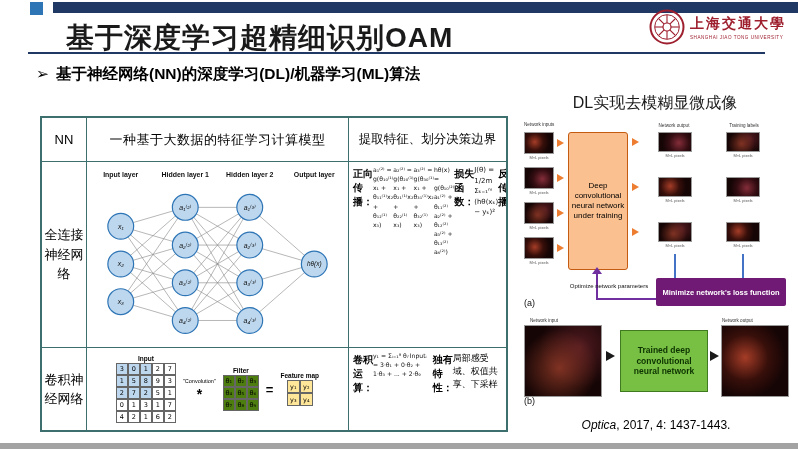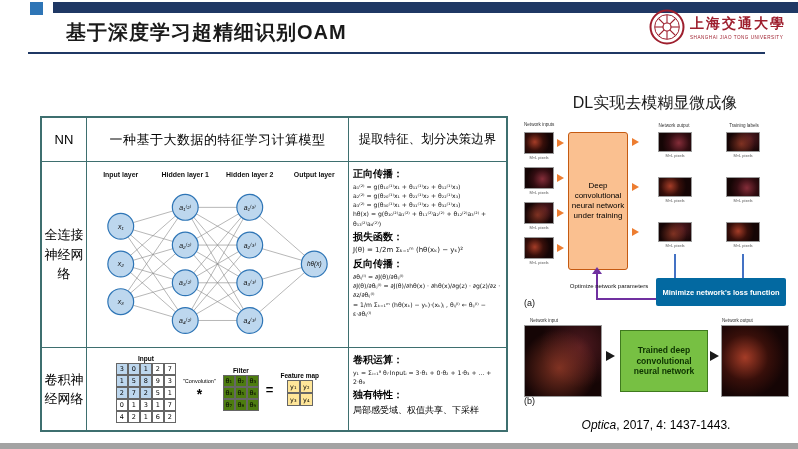--- a/index.html
+++ b/index.html
@@ -3,21 +3,21 @@
 <meta charset="utf-8">
 <style>
   * { margin:0; padding:0; box-sizing:border-box; }
   html,body { background:#8f8f8f; }
   body { font-family:"Liberation Sans","DejaVu Sans",sans-serif; }
   .slide { position:relative; width:798px; height:449px; background:#ffffff; overflow:hidden; margin:0 auto; }
 
   
   .top-square { position:absolute; left:30px; top:2px; width:13px; height:13px; background:#2e75b6; }
   .top-bar { position:absolute; left:53px; right:0; top:2px; height:11px; background:#1f3864; }
-  .page-title { position:absolute; left:66px; top:19px; font-size:20px; font-weight:bold; color:#1a1a1a; letter-spacing:1px; }
+  .page-title { position:absolute; left:66px; top:19px; font-size:28px; font-weight:bold; color:#1a1a1a; letter-spacing:1px; }
   .title-rule { position:absolute; left:28px; width:737px; top:52px; height:2px; background:#1f3864; }
   .logo { position:absolute; right:12px; top:9px; display:flex; align-items:center; gap:5px; }
   .emblem { width:36px; height:36px; }
   .logo-cn { font-size:14px; font-weight:bold; color:#9e1f2e; font-family:"DejaVu Serif","Liberation Serif",serif; letter-spacing:2px; white-space:nowrap; }
   .logo-en { font-size:4.6px; color:#9e1f2e; letter-spacing:0.5px; margin-top:2px; white-space:nowrap; }
 
   
   .bullet { position:absolute; left:36px; top:64px; font-size:15.5px; font-weight:bold; color:#000; }
   .bullet-marker { margin-right:7px; }
 
@@ -25,21 +25,21 @@
   .nn-table { position:absolute; left:40px; top:116px; width:468px; height:316px;
               border:2px solid #3e6f6f; display:grid;
               grid-template-columns:45px 262px 1fr; grid-template-rows:44px 186px 1fr; background:#fff; }
   .cell { border-right:1.5px solid #3e6f6f; border-bottom:1.5px solid #3e6f6f;
           display:flex; align-items:center; justify-content:center; overflow:hidden; }
   .cell.last-col { border-right:none; }
   .cell.nb { border-bottom:none; }
   .head-col { font-size:13px; text-align:center; line-height:1.5; padding:0 2px; }
   .r1-mid { font-size:13px; letter-spacing:0.5px; }
   .r1-right { font-size:12.5px; text-align:center; padding:0 4px; }
-  .formulas { flex-direction:column; align-items:flex-start; justify-content:flex-start; padding:3px 4px; }
+  .formulas { flex-direction:row; align-items:flex-start; justify-content:flex-start; padding:3px 4px; }
   .f-title { font-size:10px; font-weight:bold; margin:2px 0 1px; }
   .f-line { font-size:6.1px; line-height:1.5; font-family:"DejaVu Sans",sans-serif; color:#111; }
   .f-loss { font-size:7px; }
   .f-feat { font-size:9px; margin-top:1px; }
   #nn-svg { display:block; }
 
   
   .conv { gap:7px; padding:2px; }
   .grid-box { display:flex; flex-direction:column; align-items:center; }
   .g-label { font-size:6.5px; font-weight:bold; margin-bottom:1px; white-space:nowrap; }
@@ -66,21 +66,21 @@
   .m2 { background-image:radial-gradient(circle at 62% 55%, rgba(160,55,70,.8), rgba(80,20,30,.5) 45%, transparent 75%); }
   .m3 { background-image:radial-gradient(circle at 45% 60%, rgba(150,60,40,.8), transparent 65%),
                           radial-gradient(circle at 72% 30%, rgba(120,40,50,.6), transparent 55%); }
   .px-label { font-size:4px; color:#555; text-align:center; margin-top:1px; white-space:nowrap; }
   .tri { position:absolute; width:0; height:0; border-top:4px solid transparent; border-bottom:4px solid transparent; border-left:7px solid #ed7d31; }
   .tri-b { position:absolute; width:0; height:0; border-top:5.5px solid transparent; border-bottom:5.5px solid transparent; border-left:9px solid #1a1a1a; }
   .train-box { position:absolute; left:46px; top:12px; width:60px; height:138px; background:#fac090;
                border:1px solid #c55a11; border-radius:3px; display:flex; align-items:center; justify-content:center;
                text-align:center; font-size:8px; line-height:1.25; padding:2px; color:#000; }
   .vline { position:absolute; width:1.5px; background:#4472c4; }
-  .loss-box { position:absolute; left:134px; top:158px; width:130px; height:28px; background:#0369a1; color:#fff;
+  .loss-box { position:absolute; left:134px; top:158px; width:130px; height:28px; background:#701a75; color:#fff;
               font-size:7.5px; font-weight:bold; display:flex; align-items:center; justify-content:center;
               text-align:center; line-height:1.2; padding:2px; border-radius:2px; }
   .purple-h { position:absolute; left:74px; top:178px; width:60px; height:2px; background:#7030a0; }
   .purple-v { position:absolute; left:74px; top:154px; width:2px; height:26px; background:#7030a0; }
   .purple-head { position:absolute; left:70px; top:147px; width:0; height:0;
                  border-left:5px solid transparent; border-right:5px solid transparent; border-bottom:7px solid #7030a0; }
   .optimize-label { position:absolute; left:44px; top:163px; width:86px; font-size:6px; line-height:1.1; text-align:center; color:#111; }
   .fig-tag { position:absolute; left:2px; font-size:9px; color:#111; }
   .trained-box { position:absolute; left:98px; top:12px; width:88px; height:62px; background:#77c043;
                  border:1.5px solid #3f7a1e; display:flex; align-items:center; justify-content:center;
@@ -114,20 +114,23 @@
           <line x1="20.8" y1="15.2" x2="26.5" y2="9.5"></line>
       </g>
     </svg>
     <div class="logo-text">
       <div class="logo-cn">上海交通大學</div>
       <div class="logo-en">SHANGHAI JIAO TONG UNIVERSITY</div>
     </div>
   </div>
   <div class="title-rule"></div>
 
+  <div class="bullet">
+    <span class="bullet-marker">➢</span><span>基于神经网络(NN)的深度学习(DL)/机器学习(ML)算法</span>
+  </div>
 
   <div class="nn-table">
 
     <div class="cell head-col">NN</div>
     <div class="cell r1-mid">一种基于大数据的特征学习计算模型</div>
     <div class="cell last-col r1-right">提取特征、划分决策边界</div>
 
     <div class="cell head-col">全连接神经网络</div>
     <div class="cell">
       <svg id="nn-svg" viewBox="0 0 262 184" width="260" height="184">

